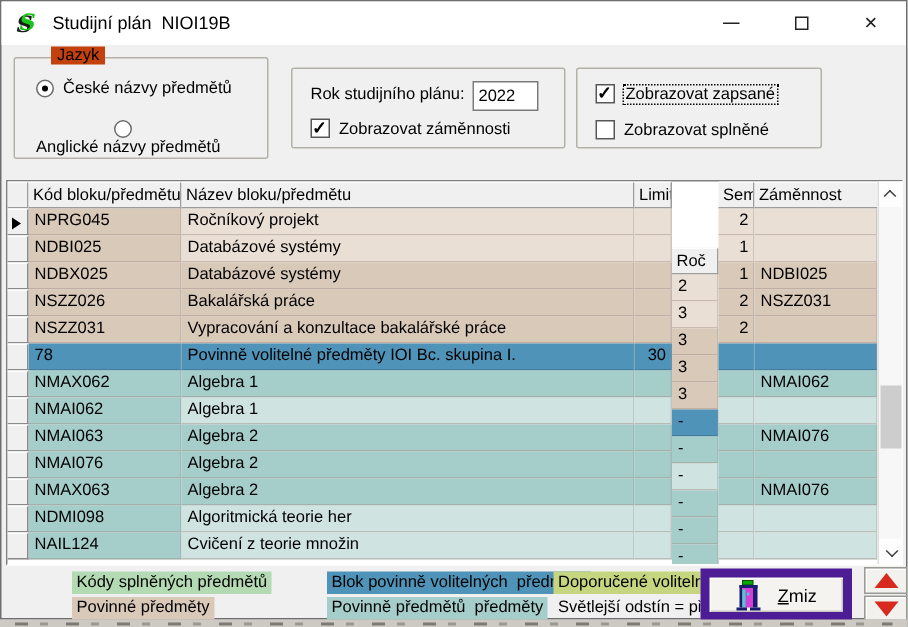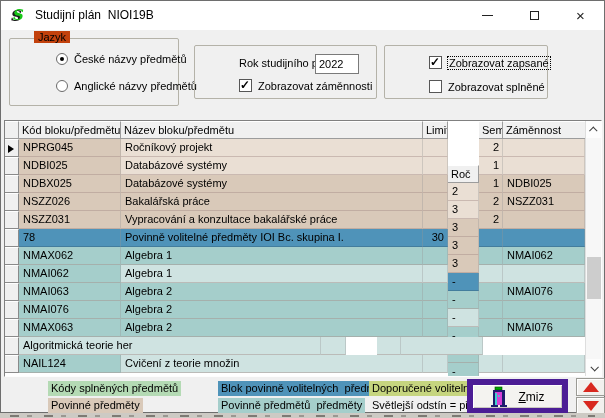--- a/index.html
+++ b/index.html
@@ -16,21 +16,21 @@
   .win-btn.min{left:463px;} .win-btn.max{left:510px;} .win-btn.close{left:556px;}
   .glyph-min{width:11px;height:1px;background:#222;}
   .glyph-max{width:9px;height:9px;border:1px solid #222;}
   .glyph-close{font-size:15px;color:#222;line-height:1;}
   
   .groupbox{position:absolute;border:1px solid #b4b2a8;border-radius:2px;}
   .groupbox .gb-title{position:absolute;top:-8px;left:24px;background:#c2410c;padding:0 4px;font-size:11px;color:#000;}
   .gb-jazyk{left:8px;top:37px;width:170px;height:68px;}
   .gb-plan{left:193px;top:44px;width:183px;height:54px;}
   .gb-show{left:383px;top:44px;width:164px;height:54px;}
-  .ctl-row{position:absolute;display:flex;align-items:center;font-size:11px;color:#000;white-space:pre;margin-left:32px;}
+  .ctl-row{position:absolute;display:flex;align-items:center;font-size:11px;color:#000;white-space:pre;}
   .radio{width:12px;height:12px;border:1px solid #6a6a6a;border-radius:50%;background:#fff;margin-right:6px;position:relative;flex:none;}
   .radio.on::after{content:"";position:absolute;left:3px;top:3px;width:4px;height:4px;border-radius:50%;background:#000;}
   .checkbox{width:13px;height:13px;border:1px solid #565656;background:#fff;margin-right:6px;position:relative;flex:none;text-align:center;}
   .checkbox.on::after{content:"✓";position:absolute;left:0px;top:-2px;font-size:12px;font-weight:bold;color:#000;}
   .lbl-focus{outline:1px dotted #000;padding:0 1px;}
   .year-input{position:absolute;left:120px;top:8px;width:44px;height:20px;border:1px solid #7a7a7a;background:#fff;font-size:11px;padding:0 3px;color:#000;}
   
   .grid{position:absolute;left:3px;top:119px;width:598px;height:257px;background:#fff;border:1px solid;border-color:#808080 #fdfdfd #fdfdfd #808080;}
   .grid-inner{position:absolute;left:0;top:0;right:16px;bottom:0;overflow:hidden;}
   .grid-header{display:flex;height:18px;}
@@ -103,21 +103,21 @@
           <span class="glyph-close">×</span>
         </div>
     </div>
 
     <div class="groupbox gb-jazyk">
       <span class="gb-title">Jazyk</span>
       <div class="ctl-row" style="left:14px;top:14px;">
         <span class="radio on"></span>
         <span>České názvy předmětů</span>
       </div>
-      <div class="ctl-row" style="left:14px;top:41px;">
+      <div class="ctl-row" style="left:14px;top:41px;flex-direction:column;">
         <span class="radio"></span>
         <span>Anglické názvy předmětů</span>
       </div>
     </div>
 
     <div class="groupbox gb-plan">
       <div class="ctl-row" style="left:12px;top:11px;">
         <span>Rok studijního plánu:</span>
       </div>
       <input class="year-input" value="2022" style="">
@@ -246,20 +246,21 @@
               <div class="selcell"></div>
               <div class="cell c-kod">NMAX063</div>
               <div class="cell c-nazev">Algebra 2</div>
               <div class="cell c-limit num-r"></div>
               <div class="cell c-roc">-</div>
               <div class="cell c-sem num-r"></div>
               <div class="cell c-zam">NMAI076</div>
             </div>
             <div class="grid-row row-teal-light">
               <div class="selcell"></div>
+              <div class="cell c-kod">NDMI098</div>
               <div class="cell c-nazev">Algoritmická teorie her</div>
               <div class="cell c-limit num-r"></div>
               <div class="cell c-roc">-</div>
               <div class="cell c-sem num-r"></div>
               <div class="cell c-zam"></div>
             </div>
             <div class="grid-row row-teal-light">
               <div class="selcell"></div>
               <div class="cell c-kod">NAIL124</div>
               <div class="cell c-nazev">Cvičení z teorie množin</div>

